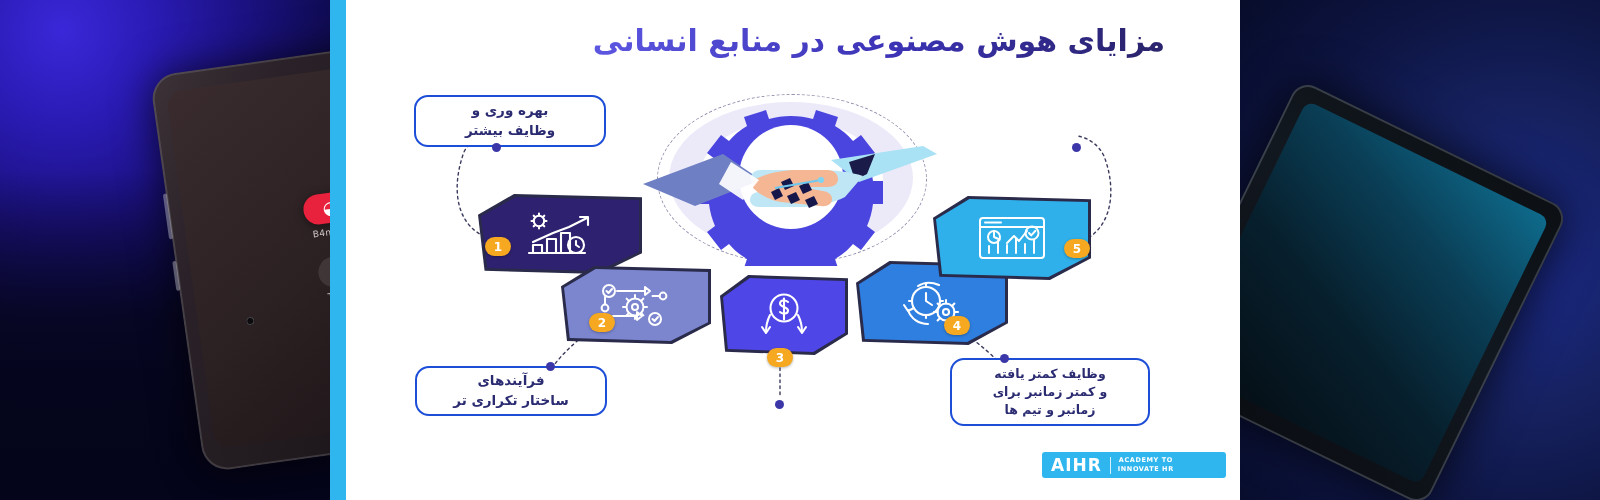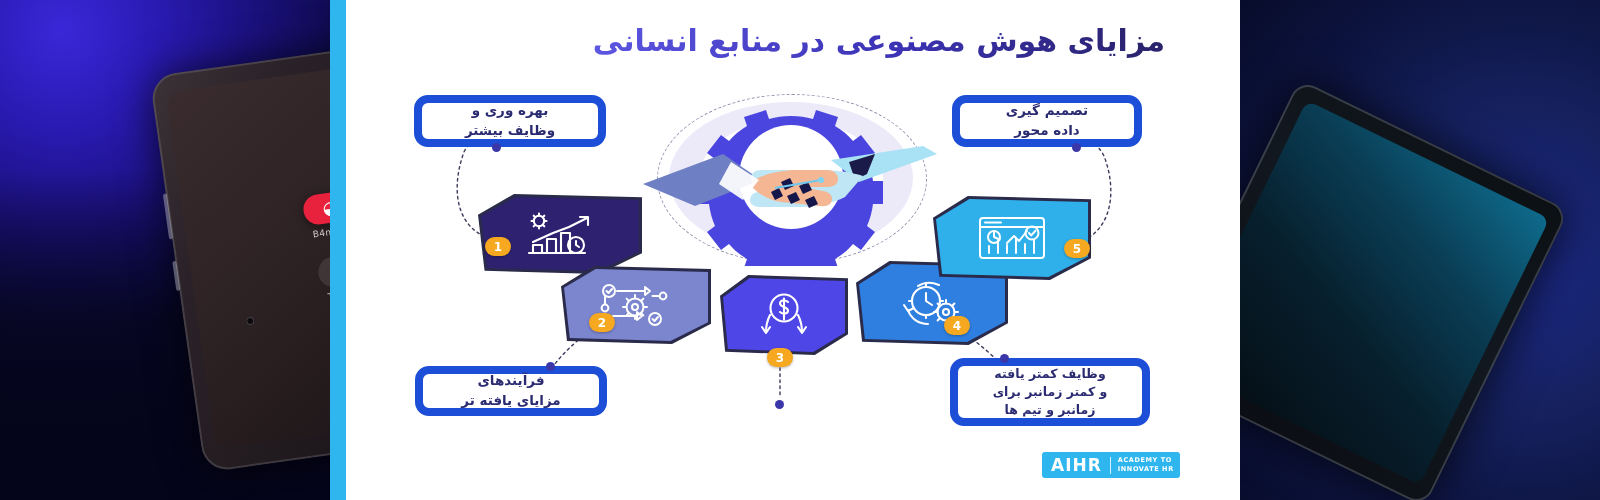--- a/index.html
+++ b/index.html
@@ -101,36 +101,36 @@
     position:absolute;width:26px;height:19px;border-radius:999px;
     background:#f5a820;color:#ffffff;
     display:flex;align-items:center;justify-content:center;
     font-size:12px;font-weight:bold;line-height:1;
     box-shadow:0 1px 3px rgba(0,0,0,.28);
   }
 
   
   .callout{
     position:absolute;box-sizing:border-box;
-    border:8px solid #1d4ed8;border-radius:14px;background:#ffffff;
+    border:2px solid #1d4ed8;border-radius:14px;background:#ffffff;
     direction:rtl;text-align:center;
     color:#2b2b72;font-weight:bold;font-size:13.5px;line-height:1.45;
     display:flex;align-items:center;justify-content:center;
     padding:4px 8px;
   }
   .dot{position:absolute;width:9px;height:9px;border-radius:50%;background:#3b37a8;}
 
   .connector{position:absolute;pointer-events:none;overflow:visible;}
   .connector path{fill:none;stroke:#3a3a5c;stroke-width:1.4;stroke-dasharray:2.5 3.5;stroke-linecap:round;}
 
   
   .logo{
-    position:absolute;left:1042px;top:452px;width:138px;height:26px;
+    position:absolute;left:1042px;top:452px;width:184px;height:26px;
     background:#2fb6ef;border-radius:3px;
-    display:flex;align-items:center;
+    display:flex;align-items:center;text-align:center;
   }
   .logo-mark{color:#fff;font-size:17px;font-weight:bold;letter-spacing:1px;padding:0 8px 0 9px;}
   .logo-sep{width:1px;height:17px;background:rgba(255,255,255,.8);}
   .logo-sub{color:#fff;font-size:6.5px;font-weight:bold;line-height:1.35;letter-spacing:.6px;padding-left:7px;}
 </style>
 </head>
 <body>
 
 <div class="stage">
 
@@ -304,42 +304,36 @@
     <div>
       <div>بهره وری و</div>
       <div>وظایف بیشتر</div>
     </div>
   </div>
   <div class="dot" style="left:492px;top:143px;"></div>
 
   <div class="callout" style="left:415px;top:366px;width:192px;height:50px;">
     <div>
       <div>فرآیندهای</div>
-      <div>مزایای یافته تر</div>
+      <div>ساختار تکراری تر</div>
     </div>
   </div>
   <div class="dot" style="left:546px;top:362px;"></div>
 
   <div class="dot" style="left:775px;top:400px;"></div>
 
   <div class="callout" style="left:950px;top:358px;width:200px;height:68px;font-size:12.5px;">
     <div>
       <div>وظایف کمتر یافته</div>
       <div>و کمتر زمانبر برای</div>
       <div>زمانبر و تیم ها</div>
     </div>
   </div>
   <div class="dot" style="left:1000px;top:354px;"></div>
 
-  <div class="callout" style="left:952px;top:95px;width:190px;height:52px;">
-    <div>
-      <div>تصمیم گیری</div>
-      <div>داده محور</div>
-    </div>
-  </div>
   <div class="dot" style="left:1072px;top:143px;"></div>
 
   <div class="logo">
     <span class="logo-mark">AIHR</span>
     <span class="logo-sep"></span>
     <span class="logo-sub">
       <span>ACADEMY TO</span><br>
       <span>INNOVATE HR</span>
     </span>
   </div>

